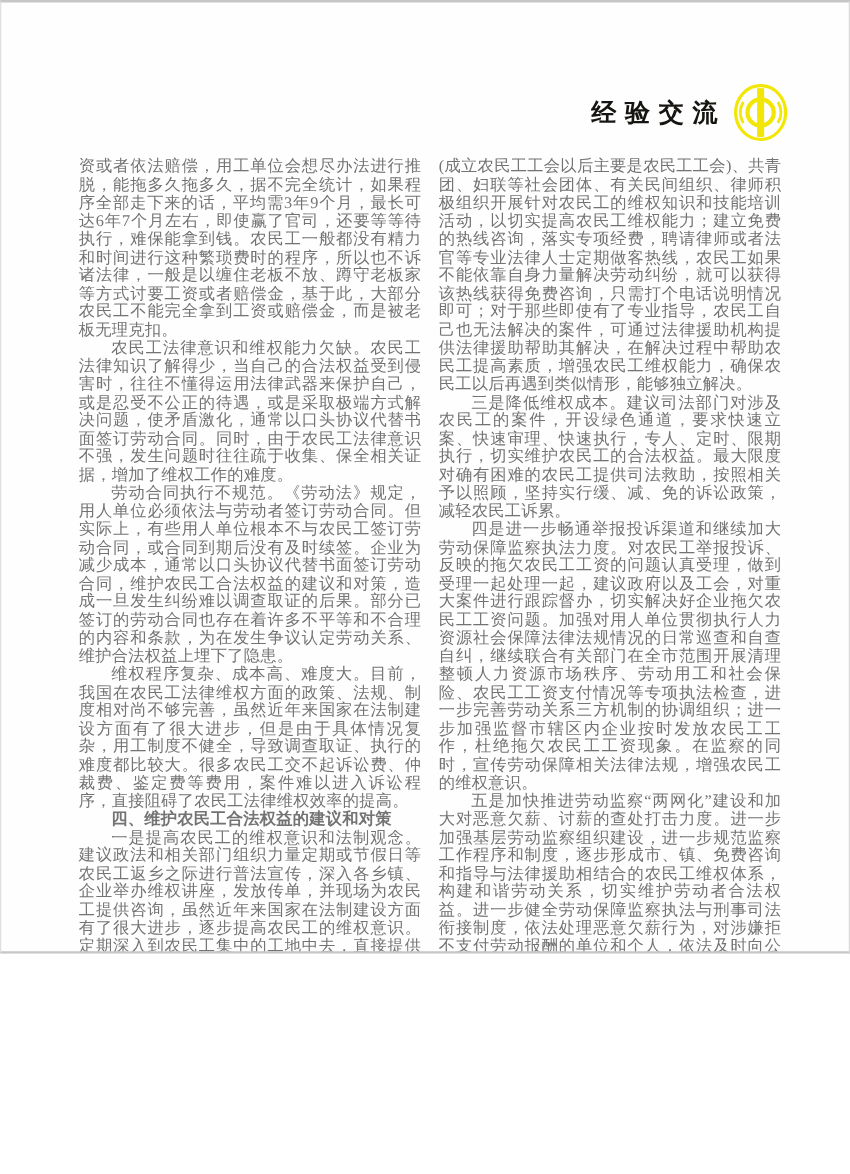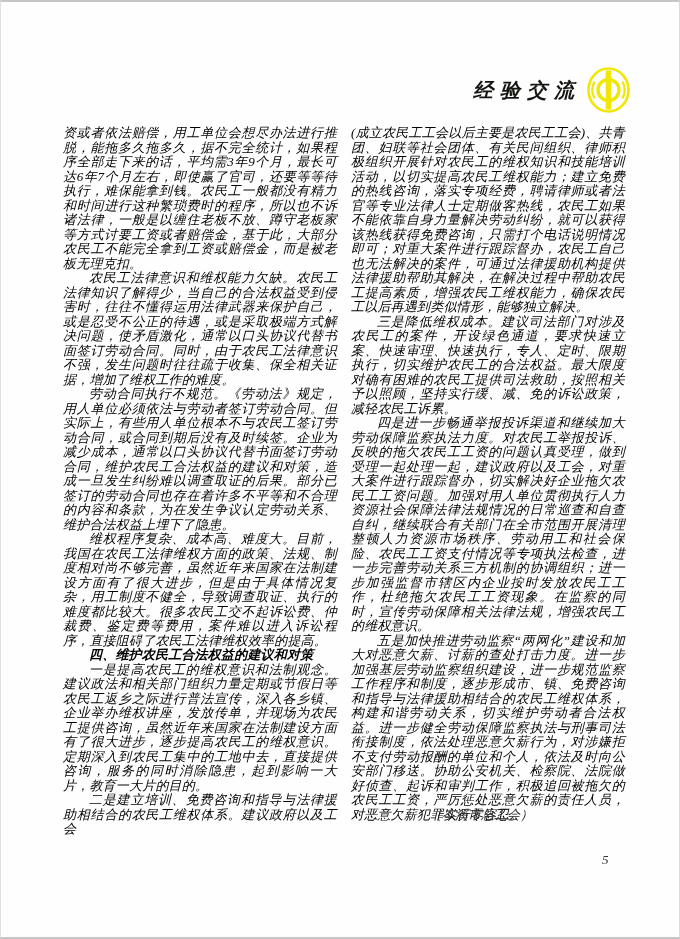--- a/index.html
+++ b/index.html
@@ -4,29 +4,28 @@
 <style>
   html, body {
     margin: 0;
     padding: 0;
     background: #ffffff;
     font-family: "Liberation Serif", serif;
   }
   .page {
     position: relative;
     width: 680px;
-    height: 939px;
+    height: 763px;
     background: #fefefe;
     border-top: 2px solid #c6c6c6;
     border-bottom: 2px solid #c6c6c6;
     border-left: 1px solid #e0e0e0;
     border-right: 1px solid #dadada;
     box-sizing: border-box;
     overflow: hidden;
-    font-style: italic;
   }
   .header-band {
     position: absolute;
     top: 64px;
     right: 48px;
     display: flex;
     align-items: center;
     gap: 5px;
   }
   .section-title {
@@ -51,21 +50,21 @@
     gap: 14px;
   }
   .col {
     width: 274px;
     flex: 0 0 274px;
   }
   .col p {
     margin: 0;
     font-size: 13px;
     line-height: 14.5px;
-    color: #000000;
+    color: #737373;
     text-align: justify;
     letter-spacing: 0.2px;
   }
   .col p.indent { text-indent: 2em; }
   .sec-heading {
     margin: 0;
     font-family: "Liberation Sans", sans-serif;
     font-weight: bold;
     font-size: 13.5px;
     line-height: 14.5px;
@@ -113,21 +112,21 @@
       <p>资或者依法赔偿，用工单位会想尽办法进行推脱，能拖多久拖多久，据不完全统计，如果程序全部走下来的话，平均需3年9个月，最长可达6年7个月左右，即使赢了官司，还要等等待执行，难保能拿到钱。农民工一般都没有精力和时间进行这种繁琐费时的程序，所以也不诉诸法律，一般是以缠住老板不放、蹲守老板家等方式讨要工资或者赔偿金，基于此，大部分农民工不能完全拿到工资或赔偿金，而是被老板无理克扣。</p>
       <p class="indent">农民工法律意识和维权能力欠缺。农民工法律知识了解得少，当自己的合法权益受到侵害时，往往不懂得运用法律武器来保护自己，或是忍受不公正的待遇，或是采取极端方式解决问题，使矛盾激化，通常以口头协议代替书面签订劳动合同。同时，由于农民工法律意识不强，发生问题时往往疏于收集、保全相关证据，增加了维权工作的难度。</p>
       <p class="indent">劳动合同执行不规范。《劳动法》规定，用人单位必须依法与劳动者签订劳动合同。但实际上，有些用人单位根本不与农民工签订劳动合同，或合同到期后没有及时续签。企业为减少成本，通常以口头协议代替书面签订劳动合同，维护农民工合法权益的建议和对策，造成一旦发生纠纷难以调查取证的后果。部分已签订的劳动合同也存在着许多不平等和不合理的内容和条款，为在发生争议认定劳动关系、维护合法权益上埋下了隐患。</p>
       <p class="indent">维权程序复杂、成本高、难度大。目前，我国在农民工法律维权方面的政策、法规、制度相对尚不够完善，虽然近年来国家在法制建设方面有了很大进步，但是由于具体情况复杂，用工制度不健全，导致调查取证、执行的难度都比较大。很多农民工交不起诉讼费、仲裁费、鉴定费等费用，案件难以进入诉讼程序，直接阻碍了农民工法律维权效率的提高。</p>
       <p class="sec-heading">四、维护农民工合法权益的建议和对策</p>
       <p class="indent">一是提高农民工的维权意识和法制观念。建议政法和相关部门组织力量定期或节假日等农民工返乡之际进行普法宣传，深入各乡镇、企业举办维权讲座，发放传单，并现场为农民工提供咨询，虽然近年来国家在法制建设方面有了很大进步，逐步提高农民工的维权意识。定期深入到农民工集中的工地中去，直接提供咨询，服务的同时消除隐患，起到影响一大片，教育一大片的目的。</p>
       <p class="indent">二是建立培训、免费咨询和指导与法律援助相结合的农民工维权体系。建议政府以及工会</p>
     </div>
 
     <div class="col">
-      <p>(成立农民工工会以后主要是农民工工会)、共青团、妇联等社会团体、有关民间组织、律师积极组织开展针对农民工的维权知识和技能培训活动，以切实提高农民工维权能力；建立免费的热线咨询，落实专项经费，聘请律师或者法官等专业法律人士定期做客热线，农民工如果不能依靠自身力量解决劳动纠纷，就可以获得该热线获得免费咨询，只需打个电话说明情况即可；对重大案件进行跟踪督办，农民工自己也无法解决的案件，可通过法律援助机构提供法律援助帮助其解决，在解决过程中帮助农民工提高素质，增强农民工维权能力，确保农民工以后再遇到类似情形，能够独立解决。</p>
+      <p>(成立农民工工会以后主要是农民工工会)、共青团、妇联等社会团体、有关民间组织、律师积极组织开展针对农民工的维权知识和技能培训活动，以切实提高农民工维权能力；建立免费的热线咨询，落实专项经费，聘请律师或者法官等专业法律人士定期做客热线，农民工如果不能依靠自身力量解决劳动纠纷，就可以获得该热线获得免费咨询，只需打个电话说明情况即可；对于那些即使有了专业指导，农民工自己也无法解决的案件，可通过法律援助机构提供法律援助帮助其解决，在解决过程中帮助农民工提高素质，增强农民工维权能力，确保农民工以后再遇到类似情形，能够独立解决。</p>
       <p class="indent">三是降低维权成本。建议司法部门对涉及农民工的案件，开设绿色通道，要求快速立案、快速审理、快速执行，专人、定时、限期执行，切实维护农民工的合法权益。最大限度对确有困难的农民工提供司法救助，按照相关予以照顾，坚持实行缓、减、免的诉讼政策，减轻农民工诉累。</p>
       <p class="indent">四是进一步畅通举报投诉渠道和继续加大劳动保障监察执法力度。对农民工举报投诉、反映的拖欠农民工工资的问题认真受理，做到受理一起处理一起，建议政府以及工会，对重大案件进行跟踪督办，切实解决好企业拖欠农民工工资问题。加强对用人单位贯彻执行人力资源社会保障法律法规情况的日常巡查和自查自纠，继续联合有关部门在全市范围开展清理整顿人力资源市场秩序、劳动用工和社会保险、农民工工资支付情况等专项执法检查，进一步完善劳动关系三方机制的协调组织；进一步加强监督市辖区内企业按时发放农民工工作，杜绝拖欠农民工工资现象。在监察的同时，宣传劳动保障相关法律法规，增强农民工的维权意识。</p>
       <p class="indent">五是加快推进劳动监察“两网化”建设和加大对恶意欠薪、讨薪的查处打击力度。进一步加强基层劳动监察组织建设，进一步规范监察工作程序和制度，逐步形成市、镇、免费咨询和指导与法律援助相结合的农民工维权体系，构建和谐劳动关系，切实维护劳动者合法权益。进一步健全劳动保障监察执法与刑事司法衔接制度，依法处理恶意欠薪行为，对涉嫌拒不支付劳动报酬的单位和个人，依法及时向公安部门移送。协助公安机关、检察院、法院做好侦查、起诉和审判工作，积极追回被拖欠的农民工工资，严厉惩处恶意欠薪的责任人员，对恶意欠薪犯罪实行零容忍。</p>
       <div class="attribution">（岑溪市总工会）</div>
     </div>
 
   </div>
 
   <div class="page-number">5</div>
 

